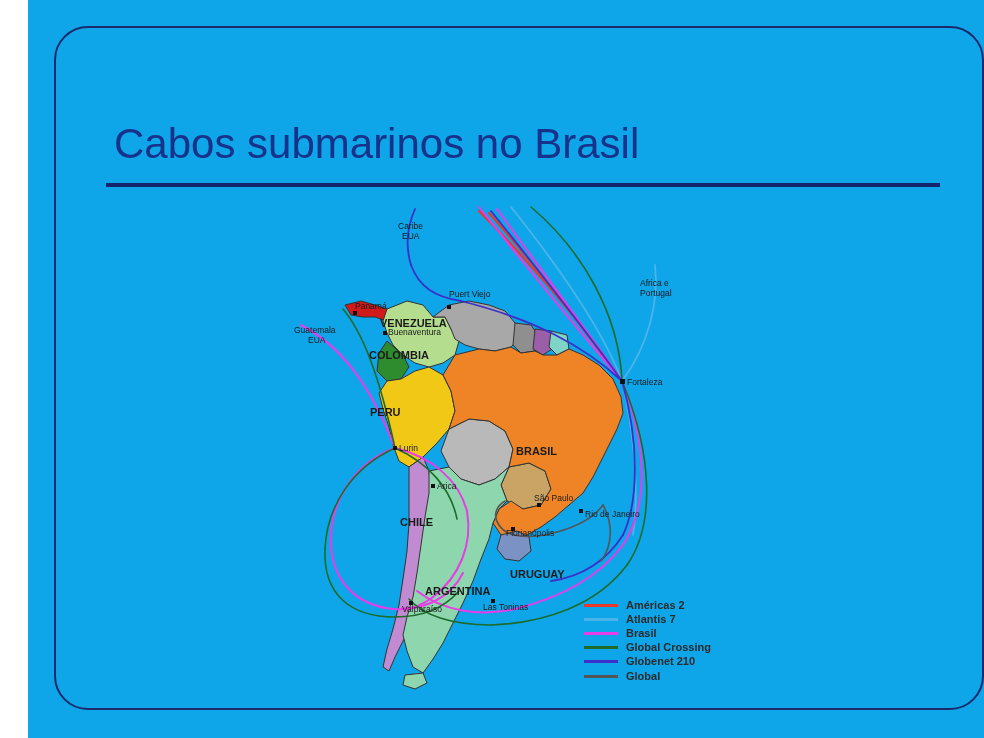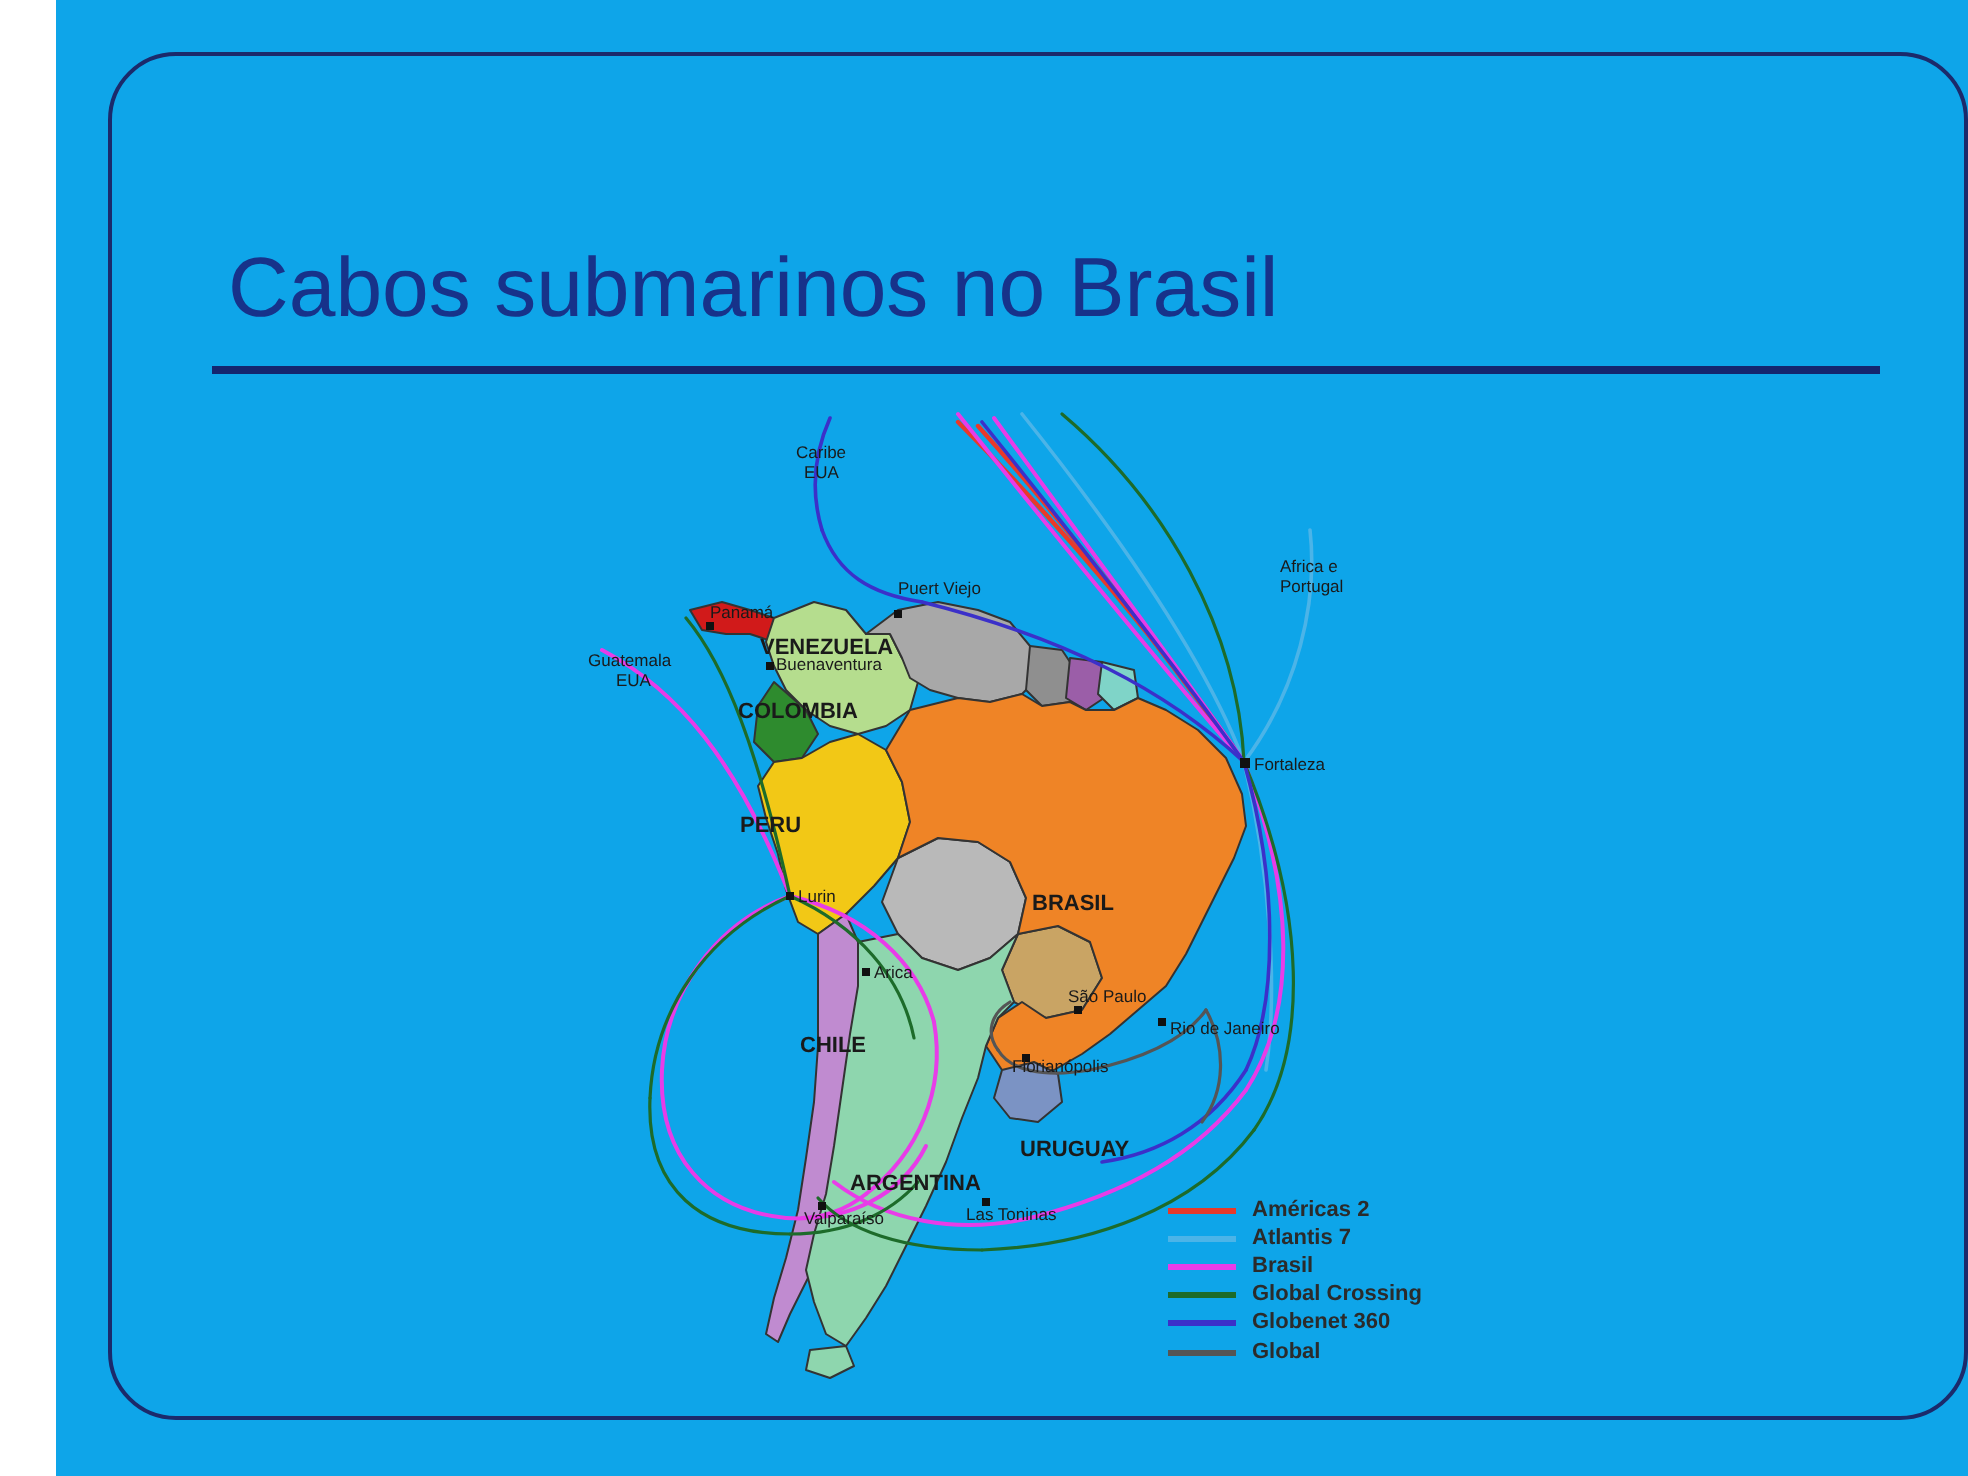--- a/index.html
+++ b/index.html
@@ -246,21 +246,21 @@
     <div class="legend-row">
       <span class="legend-swatch" style="background:#e83ce8"></span>
       <span class="legend-label">Brasil</span>
     </div>
     <div class="legend-row">
       <span class="legend-swatch" style="background:#1d6b2a"></span>
       <span class="legend-label">Global Crossing</span>
     </div>
     <div class="legend-row">
       <span class="legend-swatch" style="background:#3b30c9"></span>
-      <span class="legend-label">Globenet 360</span>
+      <span class="legend-label">Globenet 210</span>
     </div>
     <div class="legend-row">
       <span class="legend-swatch" style="background:#555555"></span>
       <span class="legend-label">Global</span>
     </div>
   </div>
 
 </div>
 
 </body></html>

